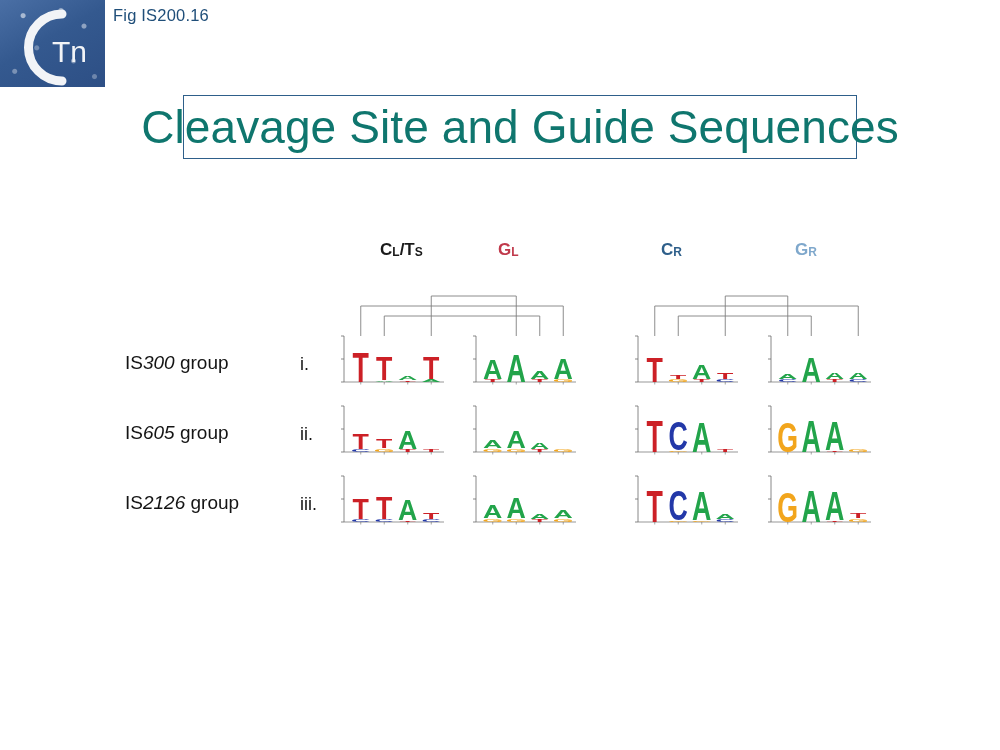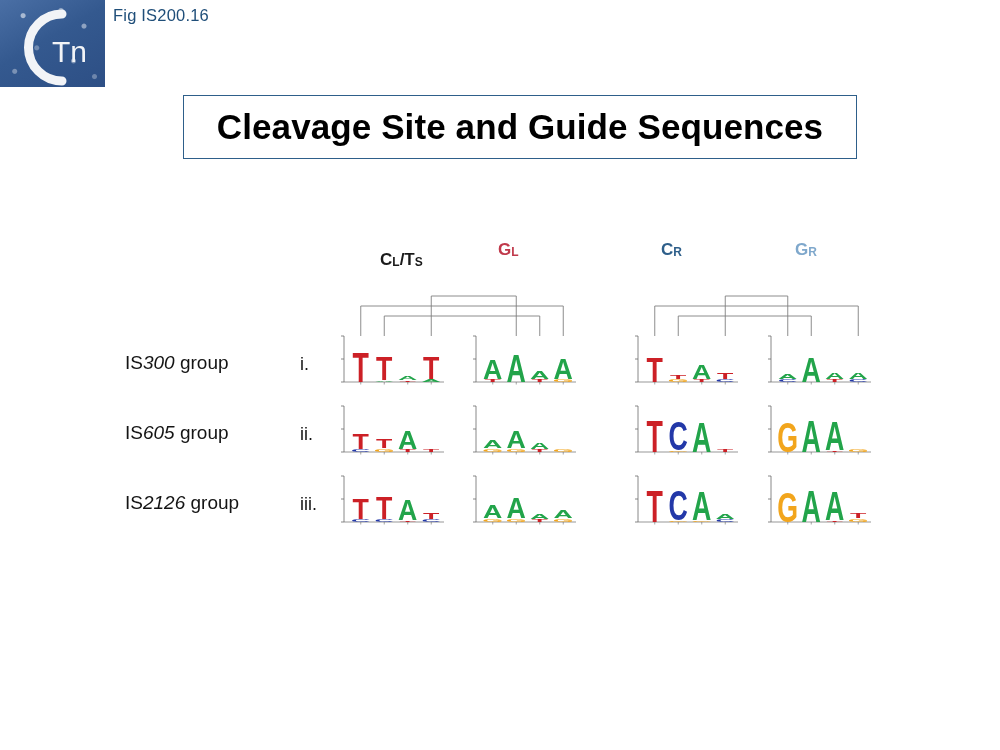--- a/index.html
+++ b/index.html
@@ -36,21 +36,21 @@
     letter-spacing:.2px;white-space:nowrap;
   }
 
   
   .title-box{
     position:absolute;left:183px;top:95px;width:672px;height:62px;
     border:1.6px solid #2e5f8a;background:#ffffff;
     display:flex;align-items:center;justify-content:center;
   }
   .title-text{
-    font-size:35px;color:#000000;font-weight:700;
+    font-size:46px;color:#0f766e;font-weight:400;
     letter-spacing:.1px;white-space:nowrap;
   }
 
   
   .figure{position:absolute;left:0;top:240px;width:1000px;height:290px;}
 
   .col-headers{position:absolute;left:0;top:0;width:1000px;height:34px;}
   .col-head{
     position:absolute;top:0;
     font-size:17px;font-weight:700;
@@ -85,21 +85,21 @@
 </div>
 
 <div class="fig-label">Fig IS200.16</div>
 
 <div class="title-box">
   <div class="title-text">Cleavage Site and Guide Sequences</div>
 </div>
 
 <div class="figure">
   <div class="col-headers" id="col-headers">
-      <div class="col-head" style="left: 380px; color: rgb(26, 26, 26); margin-top: 10px;">C<sub>L</sub>/T<sub>S</sub></div>
+      <div class="col-head" style="left: 380px; color: rgb(26, 26, 26);">C<sub>L</sub>/T<sub>S</sub></div>
       <div class="col-head" style="left: 498px; color: rgb(192, 57, 75); text-align: center;">G<sub>L</sub></div>
       <div class="col-head" style="left: 661px; color: rgb(46, 95, 138);">C<sub>R</sub></div>
       <div class="col-head" style="left: 795px; color: rgb(127, 168, 204);">G<sub>R</sub></div>
     </div>
   <div id="row-labels">
       <div class="row-label" style="left: 125px; top: 112px;">IS<em>300</em> group</div>
       <div class="row-num" style="left: 300px; top: 114px;">i.</div>
       <div class="row-label" style="left: 125px; top: 182px;">IS<em>605</em> group</div>
       <div class="row-num" style="left: 300px; top: 184px;">ii.</div>
       <div class="row-label" style="left: 125px; top: 252px;">IS<em>2126</em> group</div>

